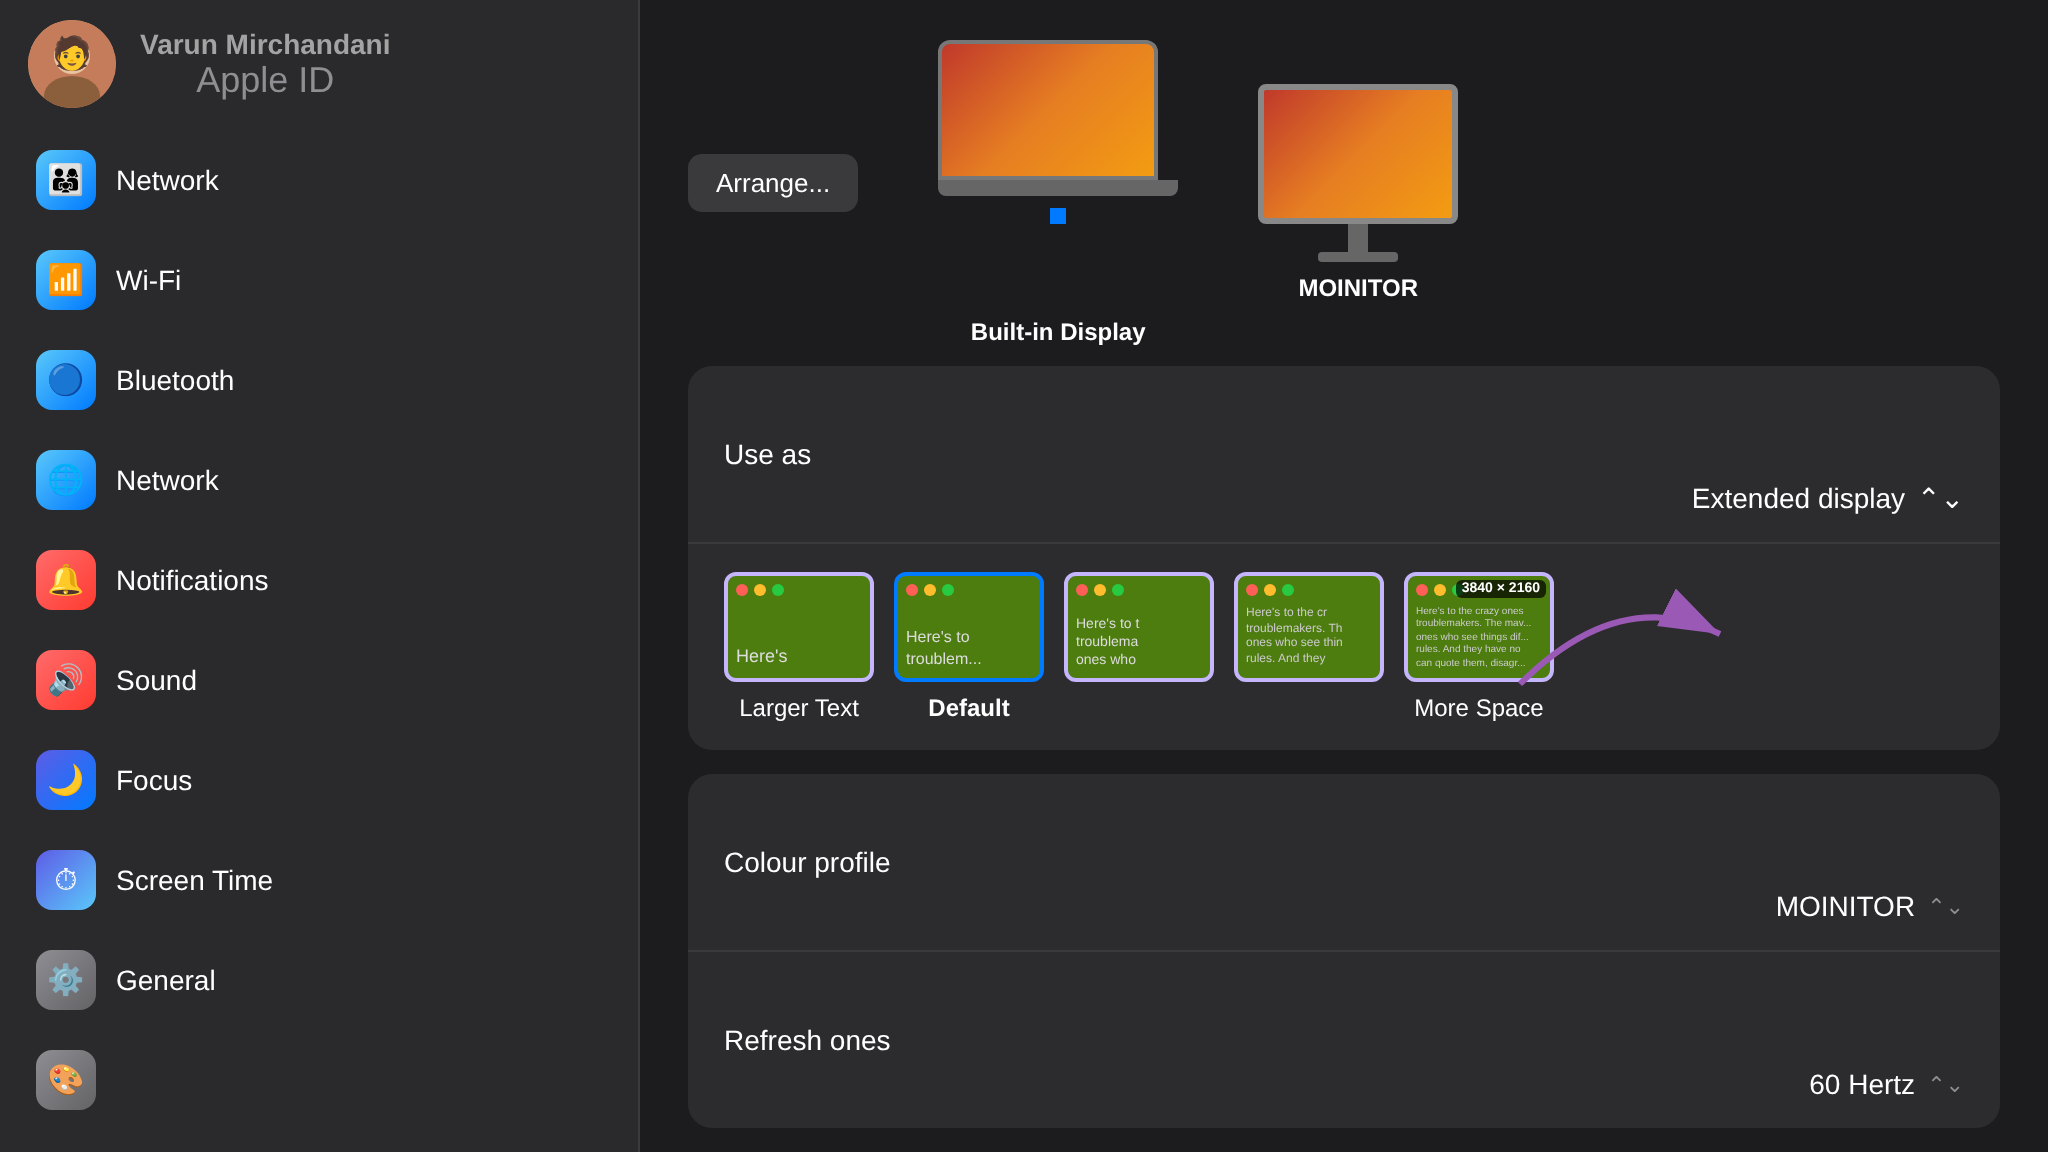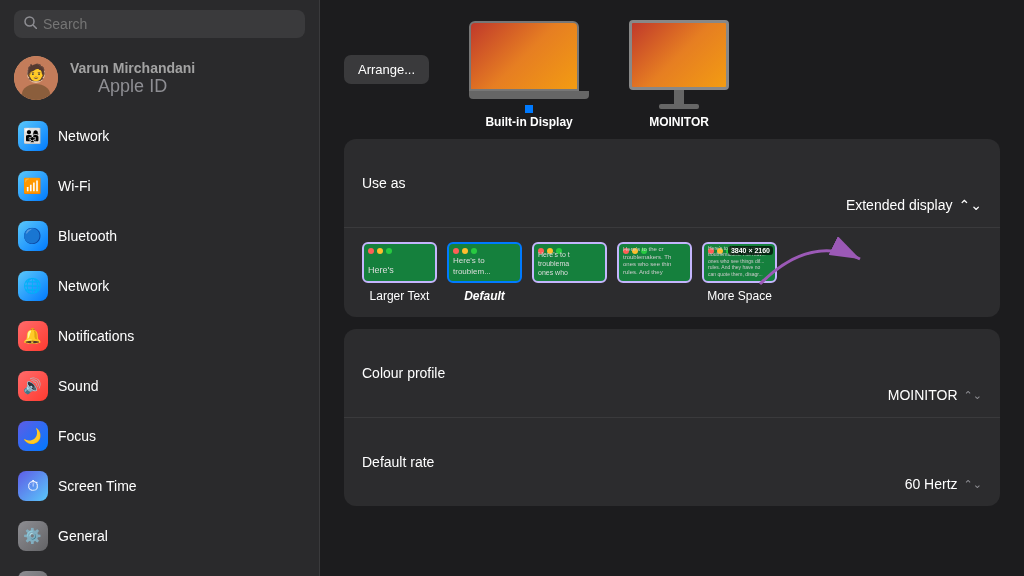--- a/index.html
+++ b/index.html
@@ -180,23 +180,23 @@
       display: flex;
       flex-direction: column;
       align-items: center;
       gap: 6px;
       cursor: pointer;
       flex-shrink: 0;
     }
 
     .resolution-preview {
       width: 75px;
-      height: 41px;
+      height: 55px;
       border-radius: 6px;
-      background: #15803d;
+      background: #4d7c0f;
       border: 2px solid #c4b5fd;
       overflow: hidden;
       position: relative;
       display: flex;
       align-items: center;
       justify-content: center;
     }
 
     .resolution-preview.selected {
       border-color: #007AFF;
@@ -231,21 +231,20 @@
     }
 
     .resolution-label {
       color: #ffffff;
       font-size: 12px;
       text-align: center;
     }
 
     .resolution-label.bold {
       font-weight: 700;
-      font-style: italic;
     }
 
     .resolution-badge {
       position: absolute;
       top: 2px;
       right: 2px;
       background: rgba(0,0,0,0.7);
       color: #fff;
       font-size: 7px;
       padding: 1px 3px;
@@ -278,31 +277,20 @@
     }
 
     .selected-dot-wrap {
       position: relative;
     }
   </style>
 </head>
 <body>
 
 <div class="sidebar">
-  <div class="search-bar">
-    <div class="search-input-wrap">
-      <span class="search-icon-svg">
-        <svg width="13" height="13" viewBox="0 0 13 13" fill="none">
-          <circle cx="5.5" cy="5.5" r="4.5" stroke="#8e8e93" stroke-width="1.5"></circle>
-          <line x1="9.5" y1="9.5" x2="12.5" y2="12.5" stroke="#8e8e93" stroke-width="1.5" stroke-linecap="round"></line>
-        </svg>
-      </span>
-      <input class="search-input" type="text" placeholder="Search" style="">
-    </div>
-  </div>
 
   <div class="user-profile">
     <div class="avatar">
       <svg width="44" height="44" viewBox="0 0 44 44">
         <rect width="44" height="44" rx="22" fill="#c47c5a"></rect>
         <ellipse cx="22" cy="18" rx="9" ry="9" fill="#e8c4a0"></ellipse>
         <ellipse cx="22" cy="38" rx="14" ry="10" fill="#8b5e3c"></ellipse>
         <text x="22" y="22" text-anchor="middle" font-size="16" fill="#a0522d">🧑</text>
       </svg>
     </div>
@@ -379,21 +367,21 @@
 <div class="main">
 
   <div class="display-header-row">
     <button class="arrange-btn">Arrange...</button>
 
     <div class="display-item">
       <div class="selected-dot-wrap">
         <div style="width:110px;height:70px;background:linear-gradient(135deg,#c0392b,#e67e22,#f39c12);border-radius:6px 6px 0 0;border:2px solid #777;"></div>
         <div style="width:120px;height:8px;background:#666;border-radius:0 0 4px 4px;"></div>
       </div>
-      <div style="position:relative;display:flex;flex-direction:column;align-items:center;">
+      <div style="position:relative;display:flex;flex-direction:column;align-items:center;gap:45px;">
         <div style="width:8px;height:8px;background:#007AFF;border-radius:50;margin-bottom:2px;"></div>
         <div class="display-label">Built-in Display</div>
       </div>
     </div>
 
     <div class="display-item">
       <div style="display:flex;flex-direction:column;align-items:center;">
         <div style="width:100px;height:70px;background:linear-gradient(135deg,#c0392b,#e67e22,#f39c12);border-radius:4px;border:3px solid #888;"></div>
         <div style="width:10px;height:14px;background:#666;margin:0 auto;"></div>
         <div style="width:40px;height:5px;background:#666;border-radius:2px;"></div>
@@ -490,21 +478,21 @@
 
   <div class="settings-card">
     <div class="settings-row">
       <span class="settings-row-label">Colour profile</span>
       <div class="settings-row-value">
         <span>MOINITOR</span>
         <span style="color:#8e8e93;font-size:11px;">⌃⌄</span>
       </div>
     </div>
     <div class="settings-row">
-      <span class="settings-row-label">Default rate</span>
+      <span class="settings-row-label">Refresh ones</span>
       <div class="settings-row-value">
         <span>60 Hertz</span>
         <span style="color:#8e8e93;font-size:11px;">⌃⌄</span>
       </div>
     </div>
   </div>
 
 </div>
 
 </body></html>

